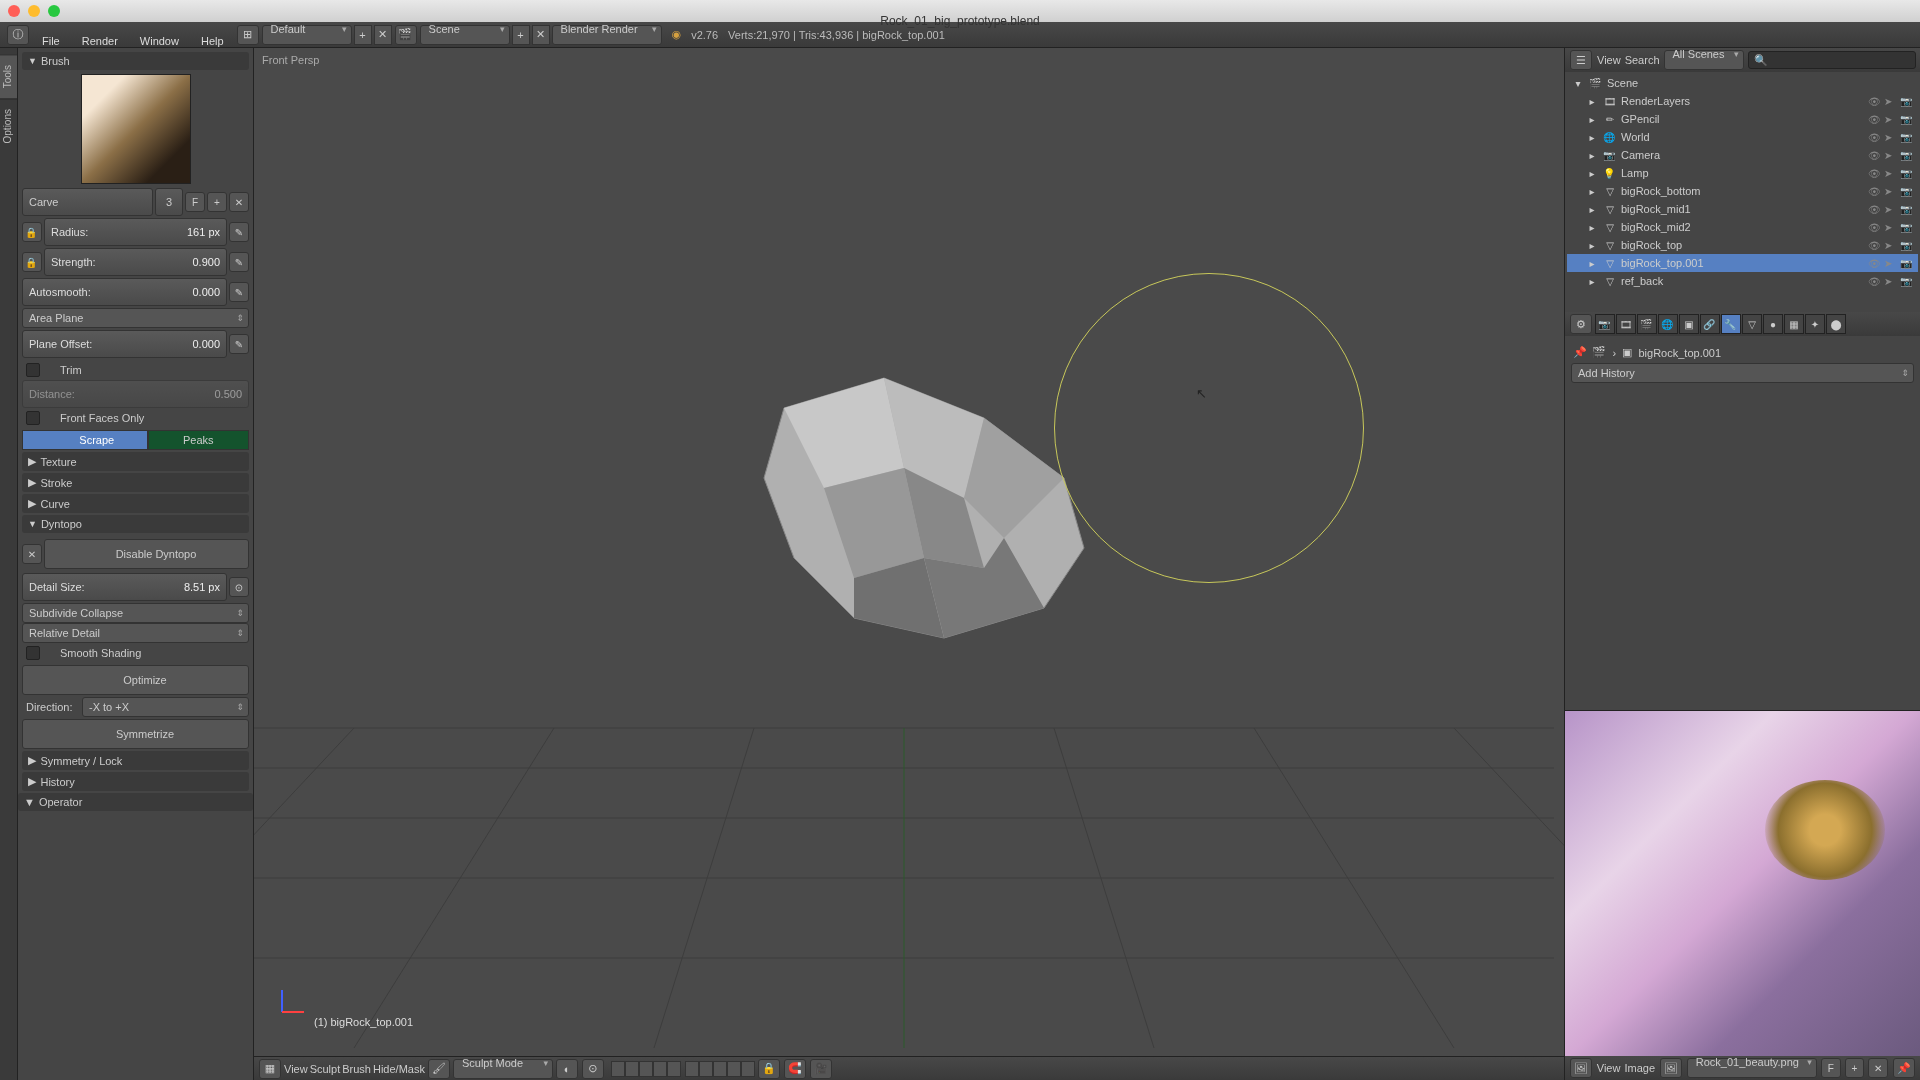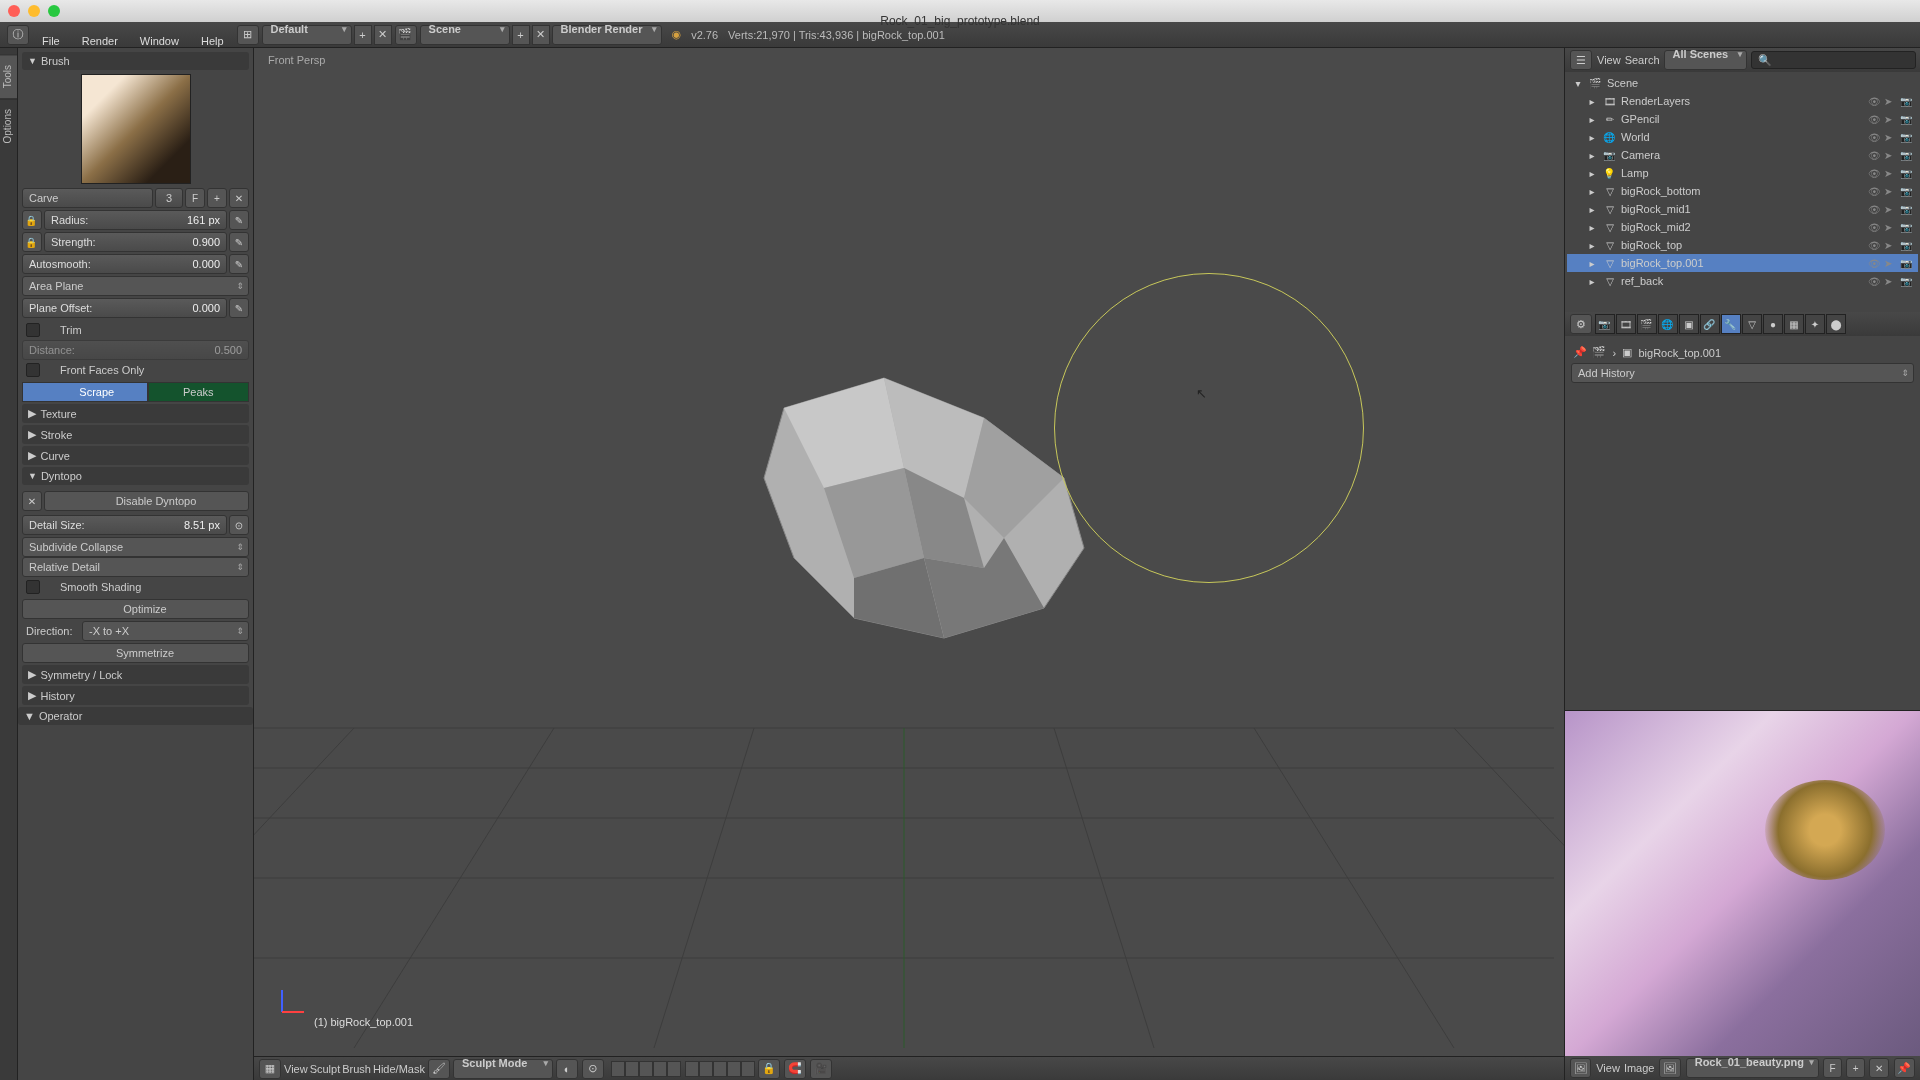--- a/index.html
+++ b/index.html
@@ -9,58 +9,58 @@
 .titlebar { height:22px; background:linear-gradient(#e8e8e8,#d0d0d0); display:flex; align-items:center; padding:0 8px; position:relative; }
 .traffic { display:flex; gap:8px; }
 .tl { width:12px; height:12px; border-radius:50%; }
 .tl.r{background:#ff5f57}.tl.y{background:#febc2e}.tl.g{background:#28c840}
 .title { position:absolute; left:50%; transform:translateX(-50%); color:#333; font-size:12px;margin-top:19px; }
 
 
 .menubar { height:26px; background:linear-gradient(#484848,#3a3a3a); border-bottom:1px solid #222; display:flex; align-items:center; padding:0 6px; gap:2px; }
 .menubar .mitem { padding:4px 10px; color:#ddd; cursor:pointer;margin-top:12px; }
 .iconbtn { width:22px; height:20px; background:#555; border:1px solid #333; border-radius:3px; display:inline-flex; align-items:center; justify-content:center; margin:0 1px; }
-.dropdown { height:20px; background:#555; border:1px solid #333; border-radius:3px; display:inline-flex; align-items:center; padding:0 18px 12px 8px; position:relative; min-width:90px;font-weight:bold; }
+.dropdown { height:20px; background:#555; border:1px solid #333; border-radius:3px; display:inline-flex; align-items:center; padding:0 18px 12px 8px; position:relative; min-width:90px; }
 .dropdown::after { content:"▾"; position:absolute; right:4px; color:#aaa; font-size:9px; }
 .stats { color:#bbb; margin-left:8px; font-size:11px; }
 .sqbtn { width:18px; height:20px; background:#555; border:1px solid #333; display:inline-flex; align-items:center; justify-content:center; }
 
 
 .workspace { display:flex; height:calc(100% - 48px); }
 
 
 .vtabs { width:18px; background:#3a3a3a; border-right:1px solid #222; display:flex; flex-direction:column; padding-top:6px; }
 .vtab { writing-mode:vertical-rl; transform:rotate(180deg); padding:10px 2px; color:#bbb; font-size:10px; border-bottom:1px solid #2a2a2a; }
 .vtab.active { background:#555; }
 
 
 .leftpanel { width:236px; background:#454545; border-right:1px solid #222; overflow-y:auto; padding:4px; }
 .panel-header { background:#3a3a3a; padding:3px 6px; border-radius:3px; margin-bottom:4px; display:flex; align-items:center; gap:4px; }
 .panel-header .tri { font-size:9px; }
 .brush-preview { width:110px; height:110px; margin:4px auto; background:linear-gradient(135deg,#f5e6d3 20%,#8b6f47 50%,#2a1f15 80%); border:1px solid #222; display:block; }
 .field-row { display:flex; align-items:center; gap:2px; margin:2px 0; }
-.numfield { flex:1; height:20px; background:linear-gradient(#5a5a5a,#4a4a4a); border:1px solid #333; border-radius:3px; display:flex; align-items:center; justify-content:space-between; padding:0 6px; position:relative; }
+.numfield { flex:1; height:28px; background:linear-gradient(#5a5a5a,#4a4a4a); border:1px solid #333; border-radius:3px; display:flex; align-items:center; justify-content:space-between; padding:0 6px; position:relative; }
 .numfield .lbl { color:#ddd; }
 .numfield .val { color:#eee;text-align:center; }
 .smbtn { width:20px; height:20px; background:#555; border:1px solid #333; border-radius:3px; display:flex; align-items:center; justify-content:center; font-size:10px; }
 .chkrow { display:flex; align-items:center; gap:20px; padding:3px 4px; }
 .chk { width:14px; height:14px; background:#333; border:1px solid #222; border-radius:2px; }
 .togglepair { display:flex; margin:2px 0; }
 .togglepair .tb { flex:1; height:20px; border:1px solid #333; display:flex; align-items:center; justify-content:center; }
 .togglepair .tb.active { background:#5680c2; color:#fff;padding-left:24px; }
 .togglepair .tb:not(.active){ background:#14532d; }
 .collap { background:#3a3a3a; padding:3px 6px; border-radius:3px; margin:2px 0; display:flex; align-items:center; gap:4px; }
-.fullbtn { height:20px; background:#555; border:1px solid #333; border-radius:3px; display:flex; align-items:center; justify-content:center; margin:2px 0;padding-left:19px; }
+.fullbtn { height:30px; background:#555; border:1px solid #333; border-radius:3px; display:flex; align-items:center; justify-content:center; margin:2px 0;padding-left:19px; }
 .selectfield { height:20px; background:#555; border:1px solid #333; border-radius:3px; display:flex; align-items:center; padding:0 6px; position:relative; }
 .selectfield::after{content:"⇕";position:absolute;right:4px;color:#aaa;font-size:9px;}
 
 
 .viewport-wrap { flex:1; display:flex; flex-direction:column; background:#393939; }
 .viewport { flex:1; position:relative; background:#4a4a4a; overflow:hidden; }
-.viewlabel { position:absolute; top:6px; left:14px; color:#aaa; font-size:11px; }
+.viewlabel { position:absolute; top:6px; left:8px; color:#aaa; font-size:11px; }
 .objlabel { position:absolute; bottom:28px; left:60px; color:#ddd; }
 .axis-gizmo { position:absolute; bottom:40px; left:24px; width:30px; height:30px; }
 .brush-circle { position:absolute; border:1px solid #c8c85a; border-radius:50%; width:310px; height:310px; }
 .rock { position:absolute; }
 .vp-header { height:24px; background:linear-gradient(#484848,#3a3a3a); border-top:1px solid #222; display:flex; align-items:center; padding:0 4px; gap:2px; }
 
 
 .rightpanels { width:356px; display:flex; flex-direction:column; border-left:1px solid #222; }
 .outliner { height:264px; background:#454545; display:flex; flex-direction:column; }
 .out-head { height:24px; background:linear-gradient(#484848,#3a3a3a); display:flex; align-items:center; padding:0 4px; gap:4px; }

